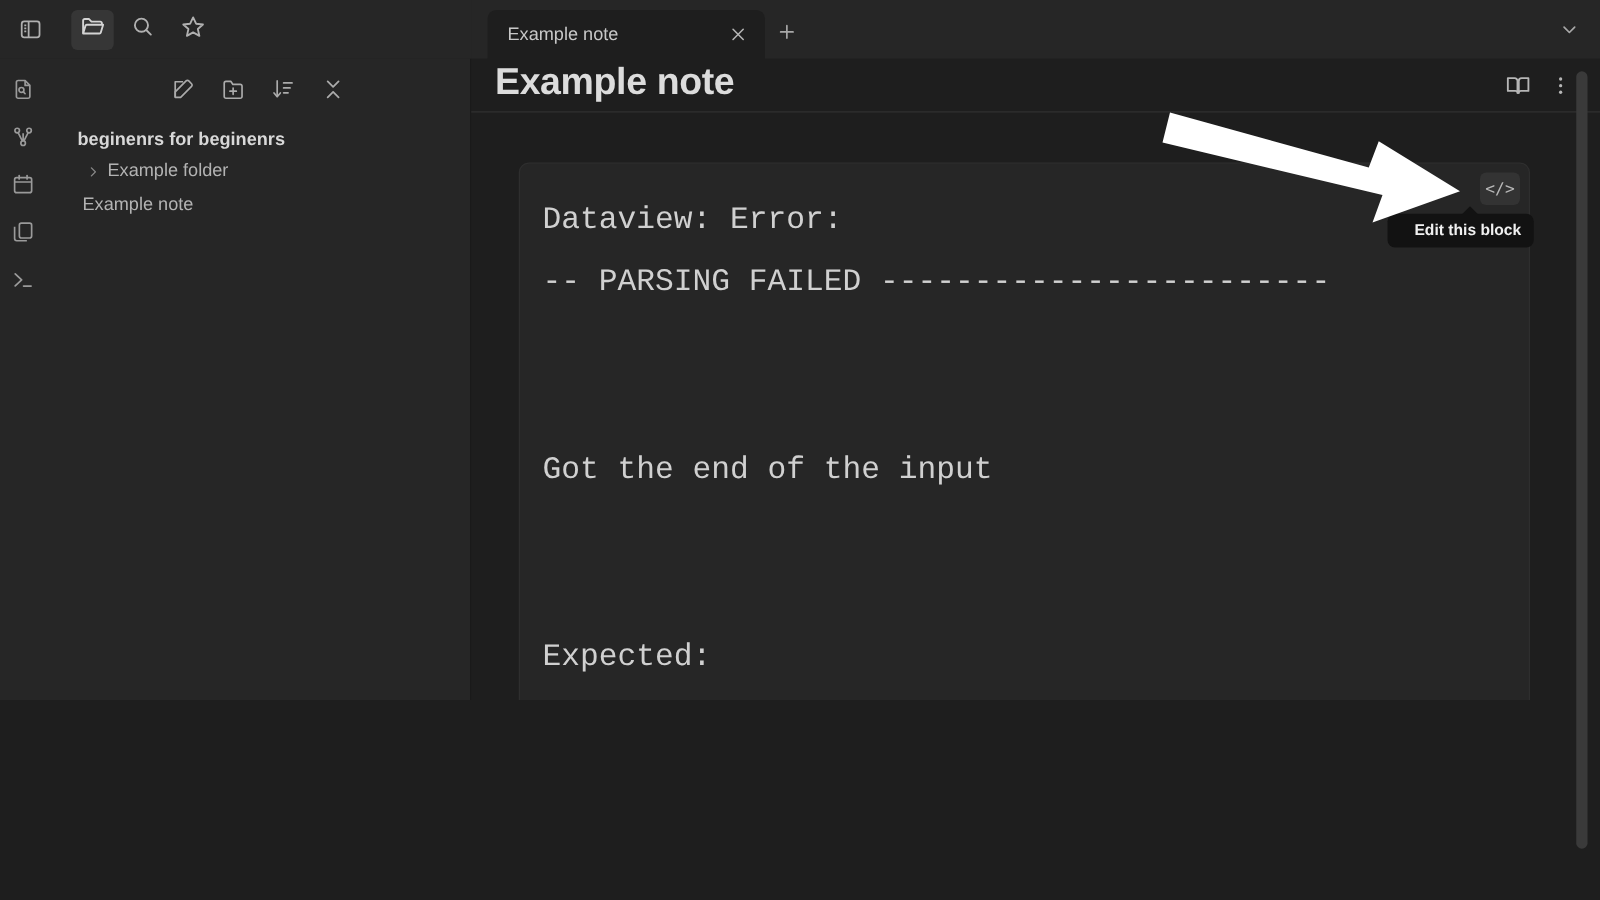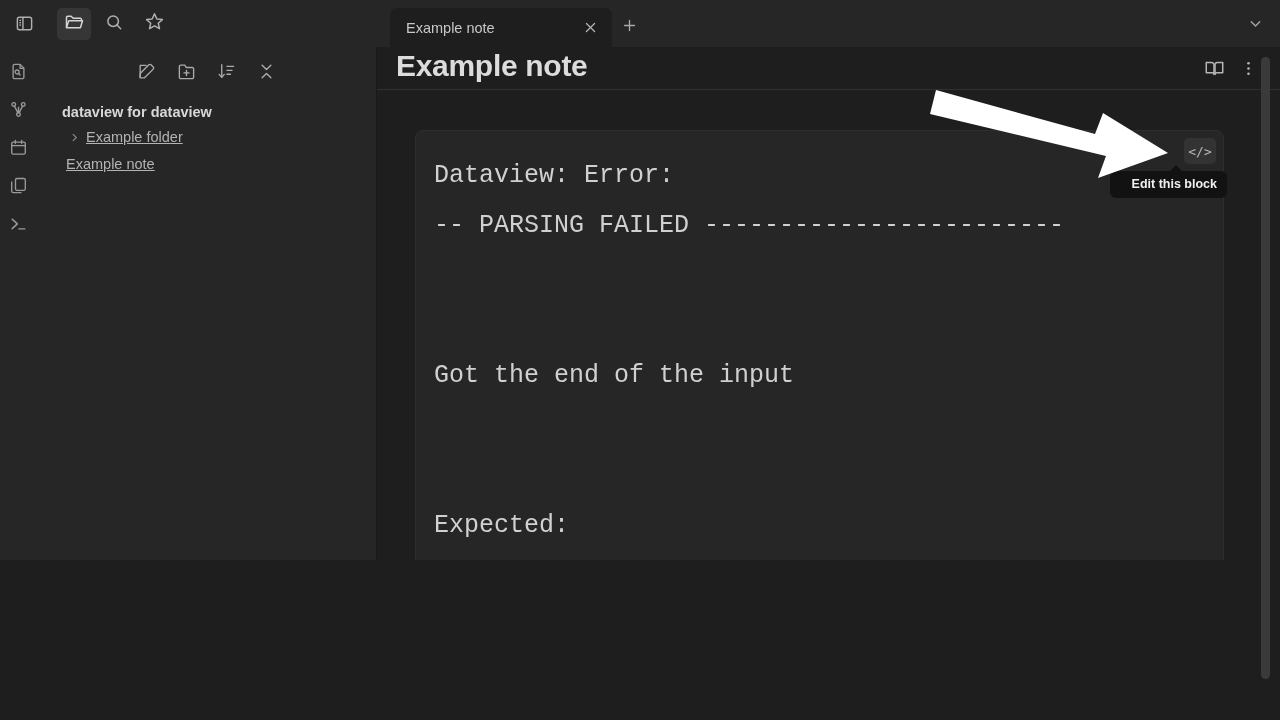--- a/index.html
+++ b/index.html
@@ -148,21 +148,21 @@
     margin: 1px 8px 1px 4px;
   }
   .tree-chevron {
     width: 16px;
     display: flex; align-items: center; justify-content: center;
     color: #8a8a8a;
     margin-right: 4px;
     flex: 0 0 16px;
   }
   .tree-row.nochev { padding-left: 26px; }
-  .tree-label { white-space: nowrap; text-decoration: underline; }
+  .tree-label { white-space: nowrap; }
 
   
   .editor {
     flex: 1;
     background: #1e1e1e;
     display: flex;
     flex-direction: column;
     position: relative;
     min-width: 0;
   }
@@ -405,21 +405,21 @@
         </div>
         <div class="fp-icon">
           <svg width="19" height="19" viewBox="0 0 24 24" fill="none" stroke="currentColor" stroke-width="1.8" stroke-linecap="round" stroke-linejoin="round">
             <polyline points="6.5,4 12,9.5 17.5,4"></polyline>
               <polyline points="6.5,20 12,14.5 17.5,20"></polyline>
           </svg>
         </div>
       </div>
 
       <div class="filetree">
-        <div class="vault-name">dataview for dataview</div>
+        <div class="vault-name">beginenrs for beginenrs</div>
 
         <div class="tree-row">
           <span class="tree-chevron">
             <svg width="11" height="11" viewBox="0 0 24 24" fill="none" stroke="currentColor" stroke-width="2.4" stroke-linecap="round" stroke-linejoin="round">
               <polyline points="9,5 16,12 9,19"></polyline>
             </svg>
           </span>
           <span class="tree-label">Example folder</span>
         </div>
 

